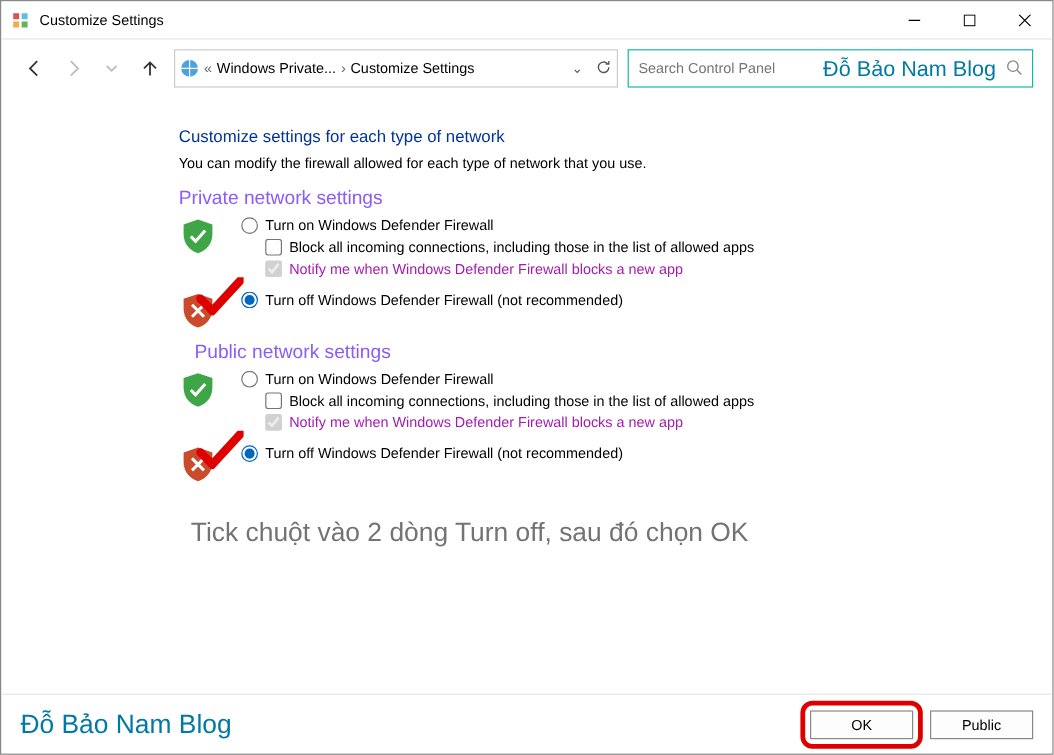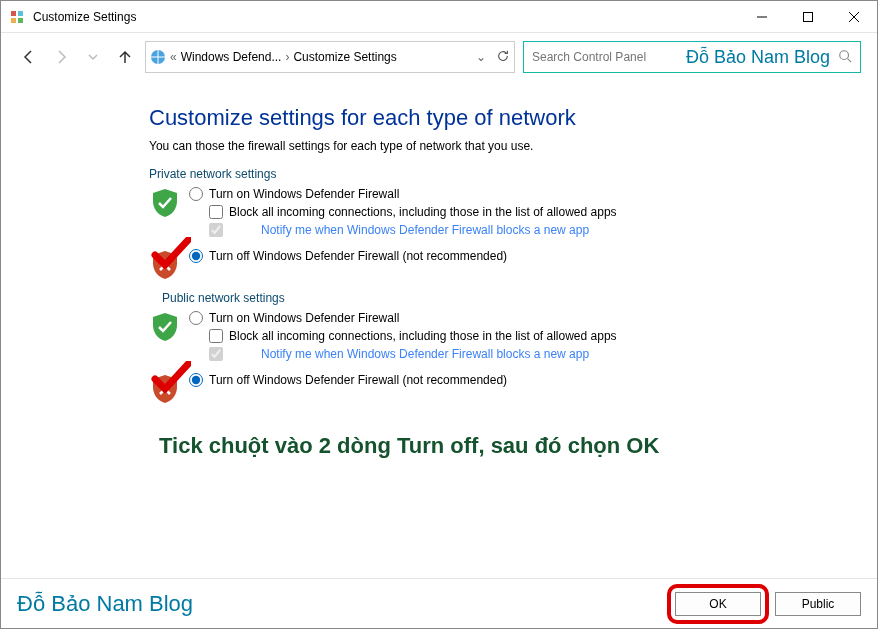--- a/index.html
+++ b/index.html
@@ -82,68 +82,68 @@
       color: #007aa3;
       font-weight: 400;
       pointer-events: none;
     }
     
     .content {
       padding: 24px 48px 0 148px;
     }
     .page-title {
       color: #003399;
-      font-size: 22px;
+      font-size: 14px;
       font-weight: 400;
       margin-bottom: 8px;
     }
     .page-desc {
       font-size: 12px;
       margin-bottom: 14px;
     }
     .section-label {
-      color: #0c4a6e;
-      font-size: 12px;
+      color: #8b5cf6;
+      font-size: 16px;
       margin-bottom: 6px;
     }
     .option-group {
       display: flex;
-      gap: 8px;
+      gap: 20px;
       margin-bottom: 8px;
       position: relative;
     }
     .shield {
       width: 32px; height: 32px;
       flex-shrink: 0;
     }
     .opt-body { flex: 1; }
     .radio-row, .check-row {
       display: flex;
       align-items: center;
       gap: 6px;
       margin-bottom: 4px;
     }
     .check-row { margin-left: 20px; }
     input[type=radio], input[type=checkbox] {
       width: 14px; height: 14px;
       accent-color: #0067c0;
     }
-    .disabled-text { color: #3b82f6; margin-left: 32px; }
+    .disabled-text { color: #a21caf; }
     .checkmark-annotation {
       position: absolute;
       left: -38px;
       top: -12px;
       width: 40px; height: 32px;
       pointer-events: none;
     }
     
     .annotation-text {
-      color: #14532d;
+      color: #737373;
       font-size: 22px;
-      font-weight: 700;
+      font-weight: 400;
       margin: 28px 0 0 10px;
     }
     
     .footer {
       position: absolute;
       bottom: 0; left: 0; right: 0;
       height: 50px;
       border-top: 1px solid #e5e5e5;
       display: flex;
       align-items: center;
@@ -223,21 +223,21 @@
         <path d="M8 14V3M3 8l5-5 5 5" fill="none" stroke="#333" stroke-width="1.5"></path>
       </svg>
   </div>
 
   <div class="breadcrumb">
     <svg class="bc-icon" viewBox="0 0 16 16">
       <circle cx="8" cy="8" r="7" fill="#4aa3df"></circle>
         <path d="M8 1v14M1 8h14" stroke="#fff" stroke-width="1"></path>
     </svg>
     <span class="bc-sep">«</span>
-    <span>Windows Defend...</span>
+    <span>Windows Private...</span>
     <span class="bc-sep">›</span>
     <span>Customize Settings</span>
     <span class="bc-dd">⌄</span>
     <span class="bc-refresh">
       <svg width="14" height="14" viewBox="0 0 16 16">
           <path d="M13 8a5 5 0 1 1-1.5-3.5M13 2v3h-3" fill="none" stroke="#555" stroke-width="1.3"></path>
         </svg>
     </span>
   </div>
 
@@ -248,21 +248,21 @@
       <svg width="14" height="14" viewBox="0 0 16 16">
           <circle cx="7" cy="7" r="5" fill="none" stroke="#888" stroke-width="1.3"></circle>
           <path d="M11 11l4 4" stroke="#888" stroke-width="1.3"></path>
         </svg>
     </span>
   </div>
 </div>
 
 <div class="content">
   <div class="page-title">Customize settings for each type of network</div>
-  <div class="page-desc">You can those the firewall settings for each type of network that you use.</div>
+  <div class="page-desc">You can modify the firewall allowed for each type of network that you use.</div>
 
   <div class="section-label">Private network settings</div>
 
   <div class="option-group">
     <svg class="shield" viewBox="0 0 32 32">
       <path d="M16 2l12 4v8c0 8-5 14-12 16C9 28 4 22 4 14V6z" fill="#3fa648"></path>
       <path d="M10 16l4 4 8-9" fill="none" stroke="#fff" stroke-width="2.5"></path>
     </svg>
     <div class="opt-body">
       <label class="radio-row">

